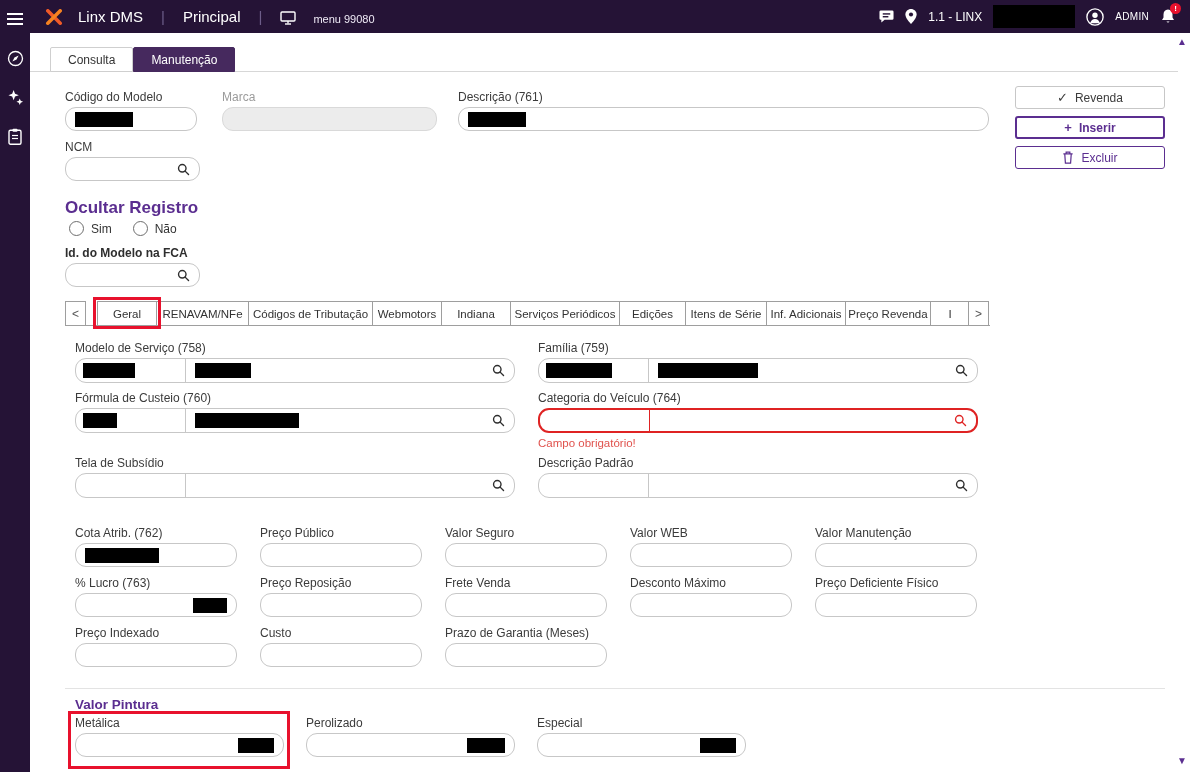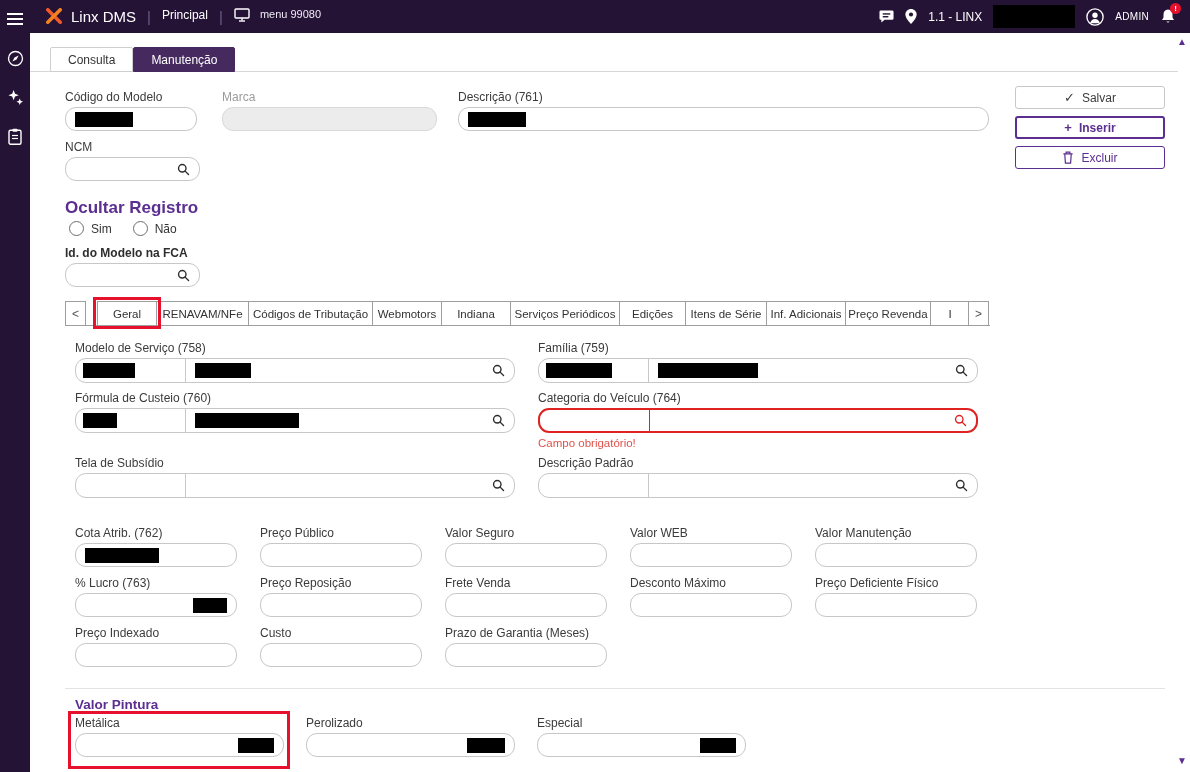--- a/index.html
+++ b/index.html
@@ -1,24 +1,24 @@
 <!DOCTYPE html>
 <html><head>
 <meta charset="utf-8">
 <style>
 *{margin:0;padding:0;box-sizing:border-box}
 body{font-family:"Liberation Sans",sans-serif;background:#fff}
 .screen{position:relative;width:1190px;height:772px;background:#fff;overflow:hidden}
 
 
 .topbar{position:absolute;left:0;top:0;width:1190px;height:33px;background:#251336;display:flex;align-items:center;color:#fff;padding:0 14px 0 45px;z-index:2}
-.tb-left{display:flex;align-items:flex-start;gap:8px}
+.tb-left{display:flex;align-items:flex-end;gap:15px}
 .brand{font-size:15px}
 .hdr-sep{color:#6d5d89;font-size:15px;margin:0 3px}
-.module{font-size:12px}
+.module{font-size:15px}
 .menu-label{font-size:11px;color:#efeaf6;margin-left:2px}
 .tb-right{margin-left:auto;display:flex;align-items:center;gap:11px}
 .branch-label{font-size:12px}
 .hdr-redact{width:82px;height:23px;background:#000}
 .user-label{font-size:10px;letter-spacing:.3px}
 .bell-wrap{position:relative;display:flex;cursor:pointer}
 .badge{position:absolute;top:-5px;right:-5px;width:11px;height:11px;border-radius:50%;background:#e8112d;color:#fff;font-size:8px;font-weight:700;display:flex;align-items:center;justify-content:center}
 
 
 .sidebar{position:absolute;left:0;top:0;width:30px;height:772px;background:#251336;display:flex;flex-direction:column;align-items:center;padding-top:10px;gap:21px;z-index:3}
@@ -185,21 +185,21 @@
   <span class="lbl dis" style="left:222px;top:90px">Marca</span>
   <div class="ipt abs dis" style="left:222px;top:107px;width:215px"></div>
 
   <span class="lbl" style="left:458px;top:90px">Descrição (761)</span>
   <div class="ipt abs" style="left:458px;top:107px;width:531px">
     <span class="redact" style="width:58px"></span>
   </div>
 
   <button class="btn btn-salvar" style="left:1015px;top:86px">
     <span class="glyph">✓</span>
-    <span>Salvar</span>
+    <span>Revenda</span>
   </button>
   <button class="btn btn-inserir" style="left:1015px;top:116px">
     <span class="glyph">+</span>
     <span>Inserir</span>
   </button>
   <button class="btn btn-excluir" style="left:1015px;top:146px">
     <span style="display:flex">
       <svg width="12" height="13" viewBox="0 0 12 14">
           <path d="M1 3h10M4 3V1.2h4V3M2.5 3l.7 10h5.6l.7-10" fill="none" stroke="#5b2e90" stroke-width="1.3"></path>
         </svg>

